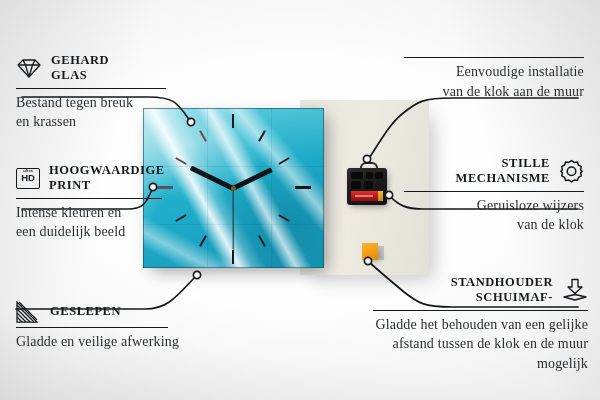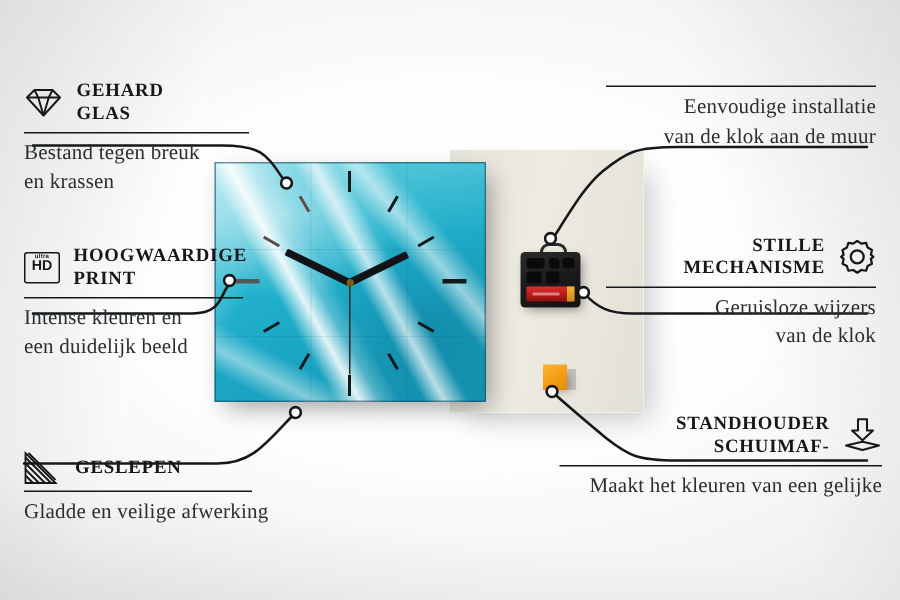--- a/index.html
+++ b/index.html
@@ -280,17 +280,18 @@
           <path d="M13,16.5 L24,19 L13,22 L2,19 Z"></path>
         </g>
       </svg>
       <div class="ttl">
         <div>STANDHOUDER</div>
         <div>SCHUIMAF-</div>
       </div>
     </div>
     <div class="rule" style="width:215px;margin-left:auto;"></div>
     <div class="desc">
-      <div>Maakt het kleuren van een gelijke</div>
+      <div>Gladde het behouden van een gelijke</div>
+      <div>afstand tussen de klok en de muur mogelijk</div>
     </div>
   </div>
 
 </div>
 
 </body></html>

